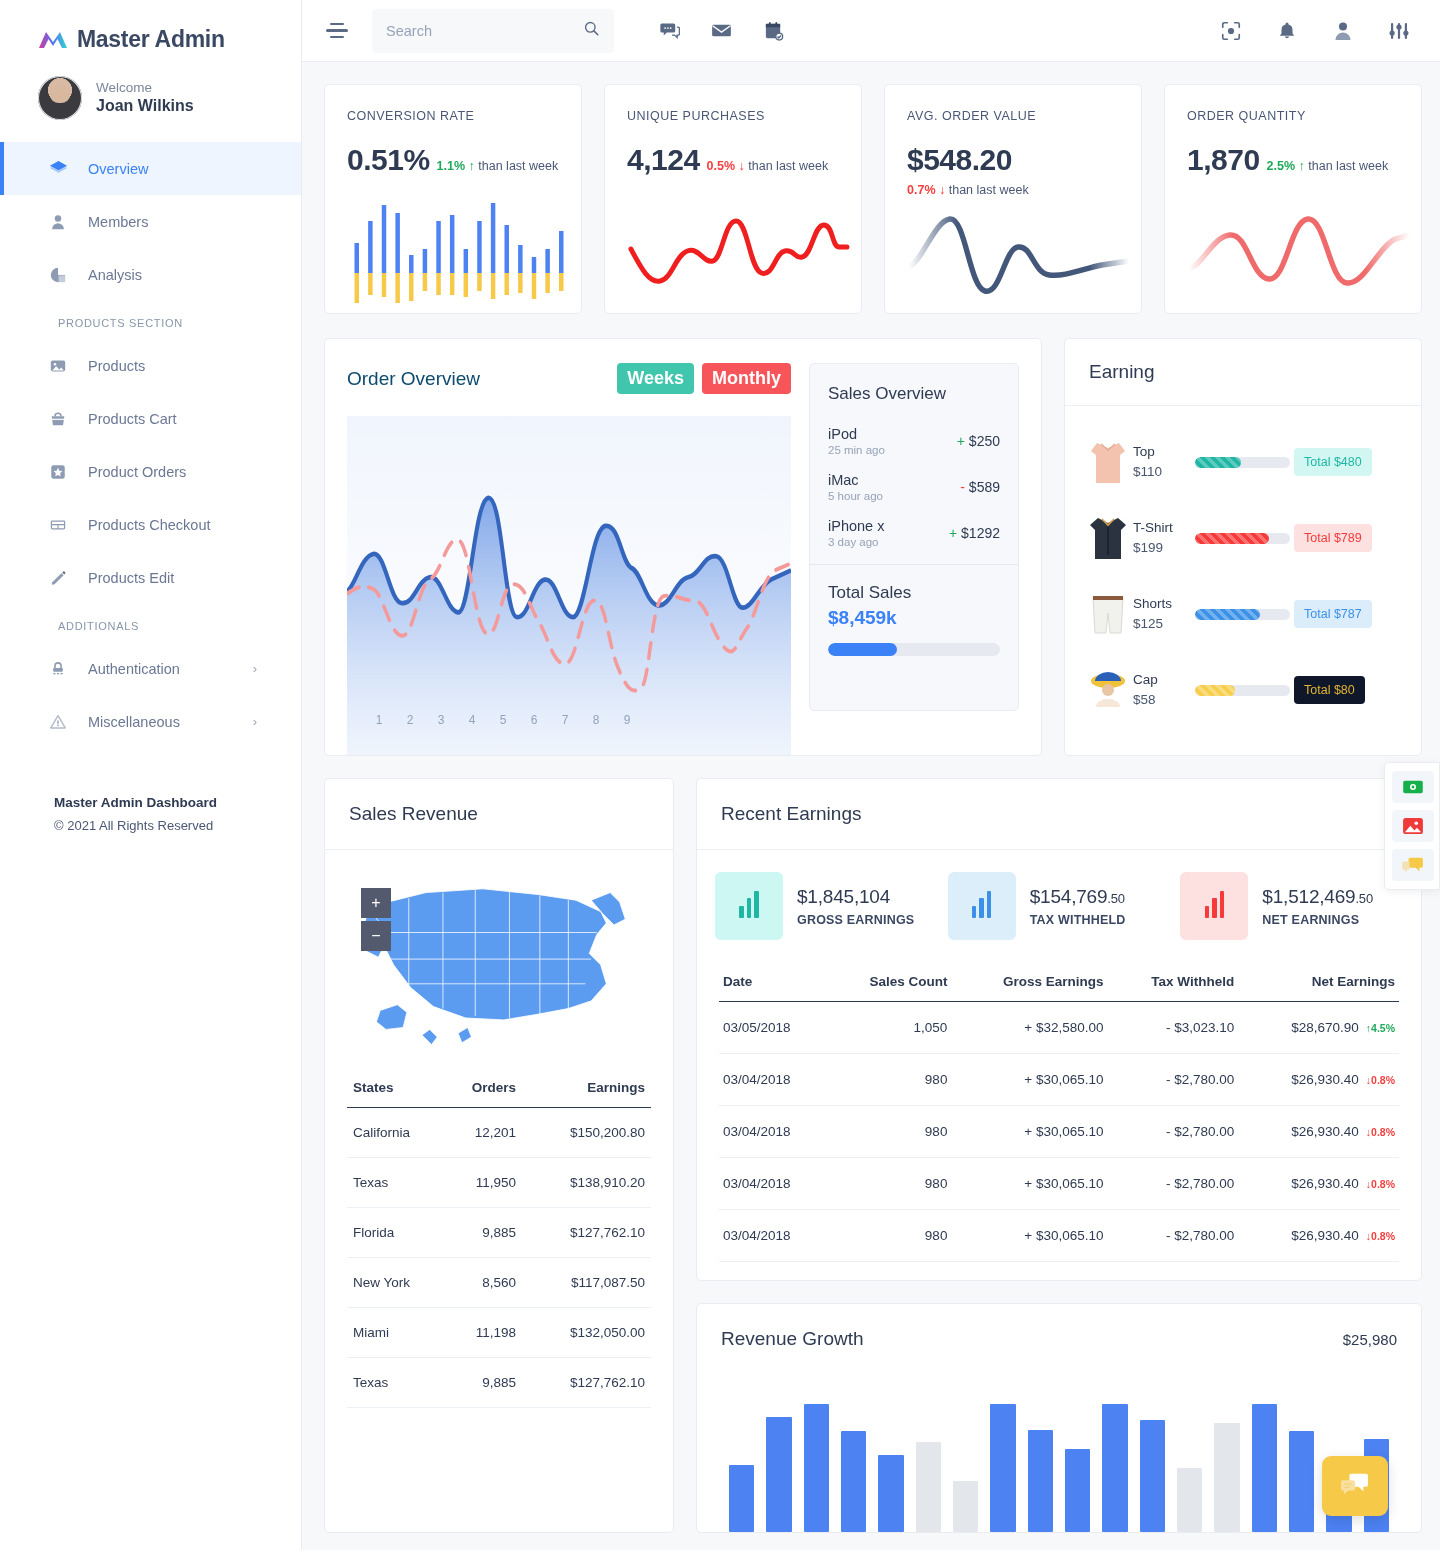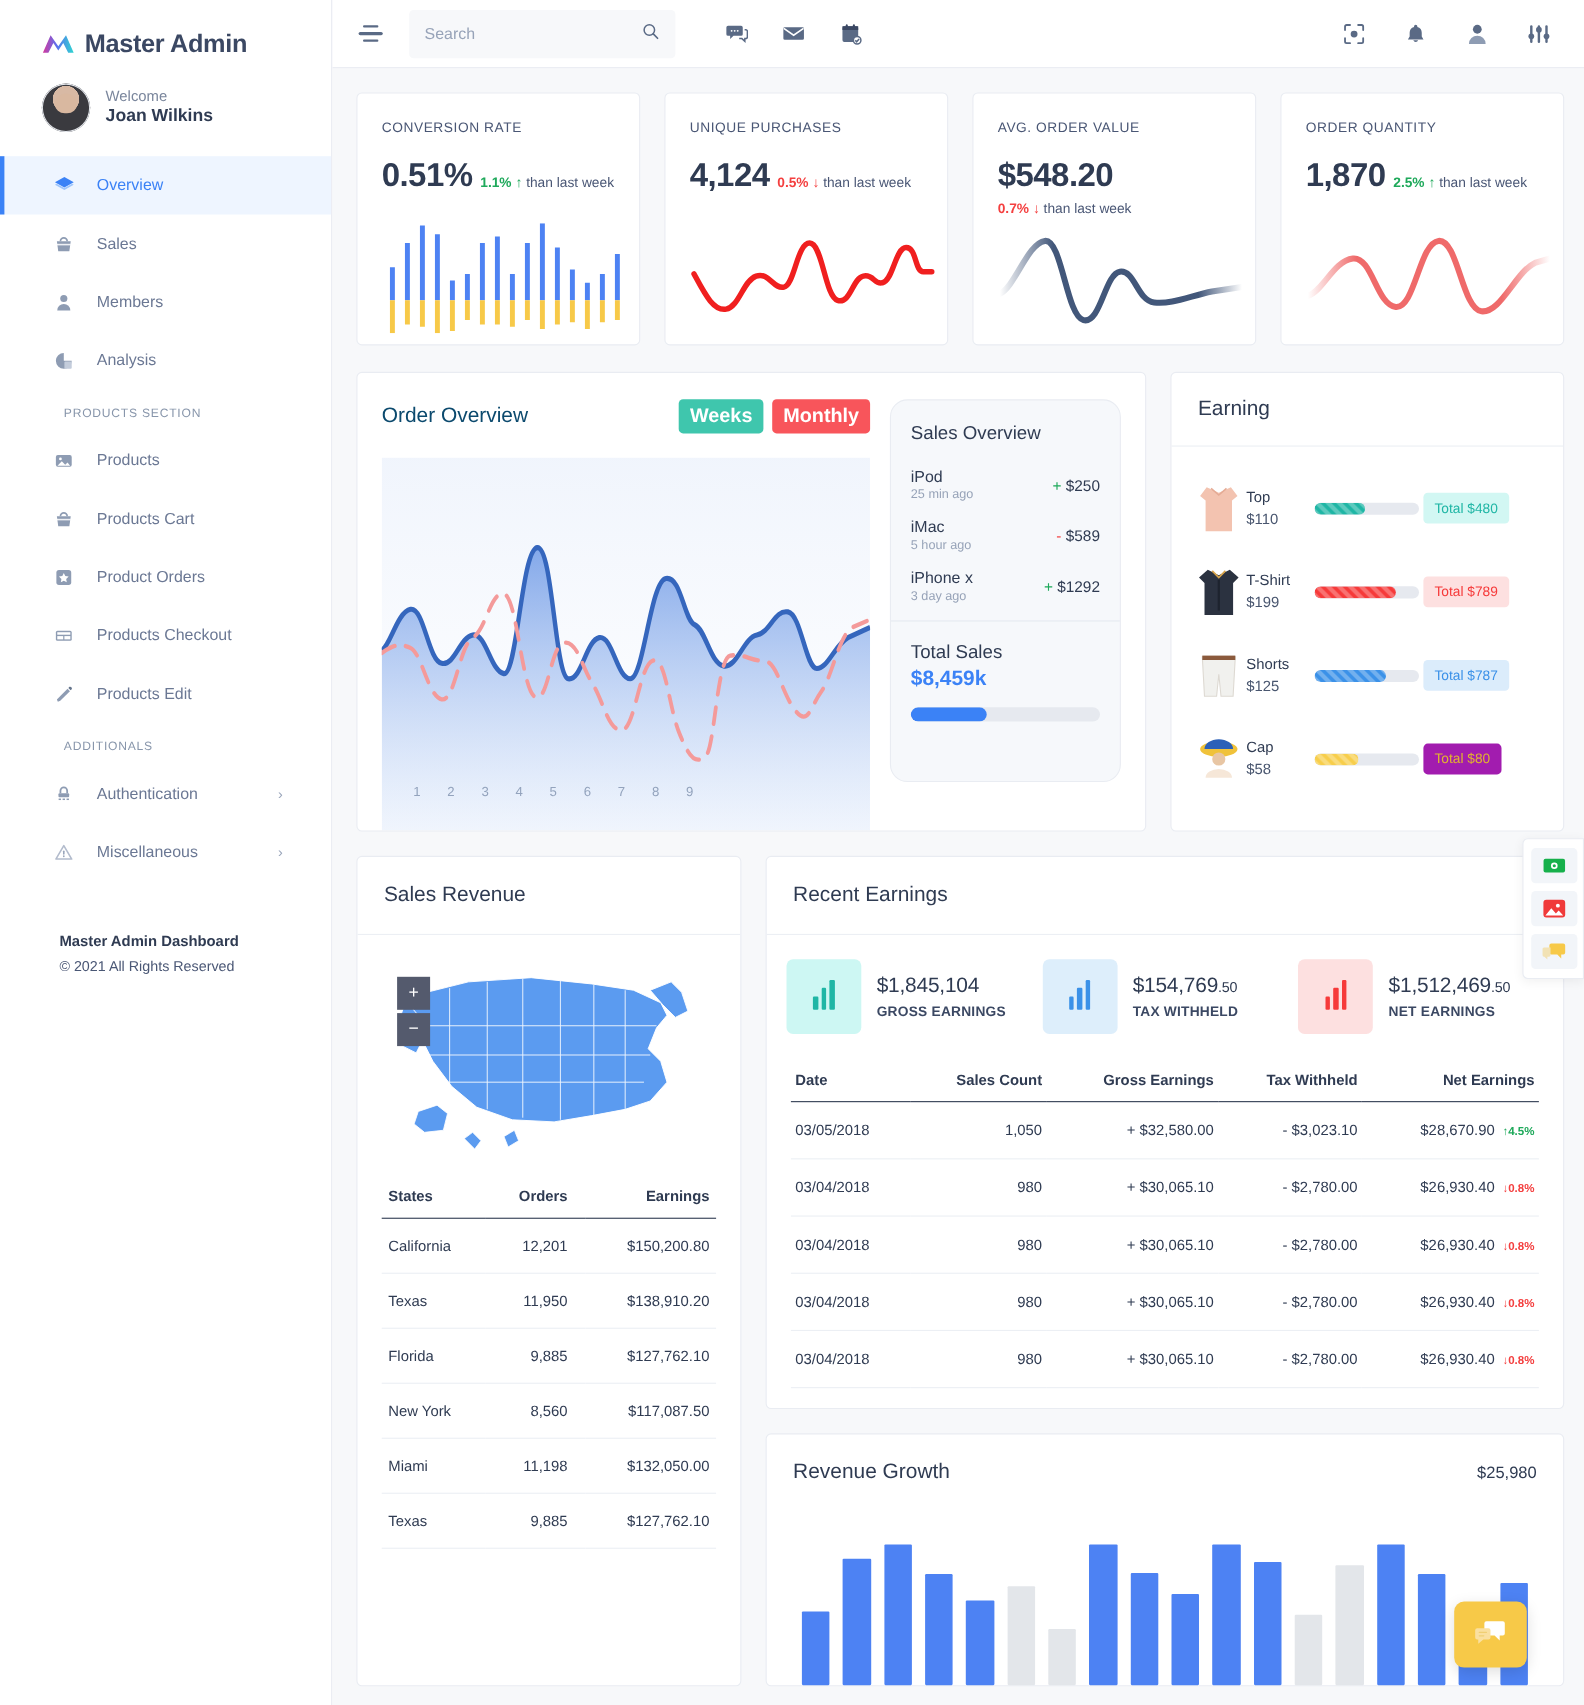--- a/index.html
+++ b/index.html
@@ -98,21 +98,21 @@
   .order-left { flex:1; display:flex; flex-direction:column; }
   .order-head { display:flex; align-items:center; }
   .order-title { font-size:19px; font-weight:500; color:#0c4a6e; }
   .toggles { margin-left:auto; display:flex; gap:8px; }
   .tgl { font-size:18px; font-weight:600; color:#fff; border-radius:4px; padding:5px 10px; cursor:pointer; }
   .tgl.weeks { background:#3fc6ad; } .tgl.monthly { background:#f8555b; }
   .order-chart { flex:1; margin-top:22px; position:relative; }
   .xaxis { position:absolute; left:28px; bottom:28px; display:flex; gap:23px; }
   .xaxis span { font-size:12px; color:#93a3bd; width:8px; text-align:center; }
 
-  .sales-ov { width:210px; flex:0 0 210px; background:#f6f8fb; border:1px solid #e9ecf2; border-radius:16px; padding:20px 18px; height:348px; }
+  .sales-ov { width:210px; flex:0 0 210px; background:#f6f8fb; border:1px solid #e9ecf2; border-radius:5px; padding:20px 18px; height:348px; }
   .sales-ov h3 { font-size:17px; font-weight:500; color:#2f3b52; margin-bottom:22px; }
   .so-item { display:flex; align-items:center; margin-bottom:16px; }
   .so-name { font-size:14.5px; color:#2f3b52; font-weight:500; }
   .so-time { font-size:11.5px; color:#97a3b8; margin-top:2px; }
   .so-amt { margin-left:auto; font-size:14px; font-weight:500; color:#2f3b52; }
   .so-amt .plus{color:#1fa95b;} .so-amt .minus{color:#f43f3f;}
   .so-div { border-top:1px solid #e4e9f0; margin:16px -18px 18px -18px; }
   .so-total-l { font-size:17px; color:#2f3b52; font-weight:500; }
   .so-total-v { font-size:19px; color:#3b82f6; font-weight:700; margin-top:4px; }
   .so-bar { height:13px; background:#e6e9ef; border-radius:7px; margin-top:14px; overflow:hidden; }
@@ -220,30 +220,20 @@
 
     <nav>
       <div class="nav-item active">
         <span class="ico">
           <svg viewBox="0 0 20 20" width="19" height="19">
               <path d="M10 2 L19 7 L10 12 L1 7 Z" fill="#3b82f6"></path>
               <path d="M10 12.6 L17.4 8.5 L19 9.4 L10 14.4 L1 9.4 L2.6 8.5 Z" fill="#9ec5fb"></path>
             </svg>
         </span>
         <span>Overview</span>
-      </div>
-      <div class="nav-item">
-        <span class="ico">
-          <svg viewBox="0 0 20 20" width="18" height="18">
-              <path d="M3 7 h14 l-1.4 10 h-11.2 Z" fill="#8e9cb3"></path>
-              <path d="M6.6 7 a3.4 3.4 0 0 1 6.8 0" fill="none" stroke="#8e9cb3" stroke-width="1.7"></path>
-              <rect x="3" y="9.6" width="14" height="1.6" fill="#fff" opacity=".85"></rect>
-            </svg>
-        </span>
-        <span>Sales</span>
       </div>
       <div class="nav-item">
         <span class="ico">
           <svg viewBox="0 0 20 20" width="18" height="18">
               <circle cx="10" cy="6" r="3.6" fill="#8e9cb3"></circle>
               <path d="M3.4 18 a6.6 6.6 0 0 1 13.2 0 Z" fill="#8e9cb3"></path>
             </svg>
         </span>
         <span>Members</span>
       </div>
@@ -687,21 +677,21 @@
                       <path d="M8 16 a13 9 0 0 1 26 0 Z" fill="#2b60b8"></path>
                       <circle cx="21" cy="25" r="6" fill="#e8c6a4"></circle>
                     </svg>
                 </span>
                 <span class="earn-name">
                   <b>Cap</b><span>$58</span>
                 </span>
                 <span class="earn-bar">
                     <i style="width:42%;background-color:#f7ce4b"></i>
                   </span>
-                <span class="earn-badge" style="color:#e2b32f;background:#a21caf">Total $80</span>
+                <span class="earn-badge" style="color:#e2b32f;background:#0f172a">Total $80</span>
               </div>
             </div>
           </div>
         </div>
 
         <div class="bot-row">
 
           <div class="card rev-card">
             <div class="rev-head">Sales Revenue</div>
             <div class="map-box">

